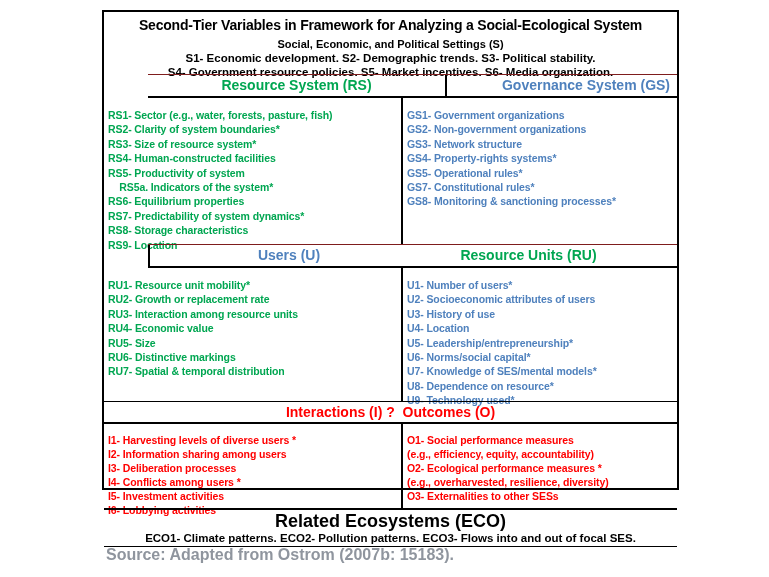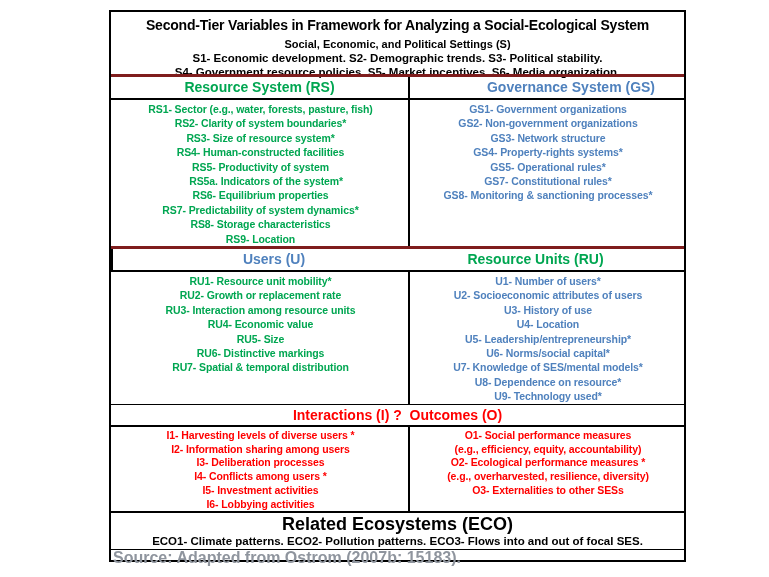--- a/index.html
+++ b/index.html
@@ -1,34 +1,34 @@
 <!DOCTYPE html>
 <html style="--rs-green: #00A651; --gs-blue: #4F81BD; --io-red: #FF0000; --text-black: #000000; --source-grey: #8F959E;"><head>
 <meta charset="utf-8">
 <style>
   html,body{margin:0;padding:0;}
   body{
     width:769px;height:577px;background:#ffffff;overflow:hidden;position:relative;
     font-family:"Liberation Sans",sans-serif;font-weight:bold;color:#000;
   }
   .figure{
-    position:absolute;left:109px;top:10px;width:577px;height:552px;
+    position:absolute;left:102px;top:10px;width:577px;height:480px;
     border:2px solid #000;box-sizing:border-box;background:#fff;
     display:flex;flex-direction:column;
   }
   .top-cell{height:62px;text-align:center;}
   .title{font-size:14px;line-height:18px;margin-top:4px;letter-spacing:-0.2px;}
   .s-heading{font-size:11px;line-height:14px;margin-top:3px;}
   .s-line{font-size:11.5px;line-height:14px;}
-  .hdr-row{display:flex;border-top:3px solid #7f1d1d;border-bottom:2px solid #000;height:21px;}
+  .hdr-row{display:flex;border-top:1px solid #7f1d1d;border-bottom:2px solid #000;height:21px;margin-left:44px;}
   .hdr{font-size:14px;line-height:21px;text-align:center;}
   .col-l{width:297px;box-sizing:border-box;}
   .col-r{flex:1;border-left:2px solid #000;box-sizing:border-box;padding-left:48px;}
   .content-row{display:flex;}
-  .list{padding:2px 2px 0 4px;text-align:center;}
+  .list{padding:10px 2px 0 4px;}
   .item{font-size:10.5px;line-height:14.4px;white-space:pre-wrap;letter-spacing:-0.1px;}
   .io-content .item{line-height:13.9px;}
   .io-hdr{border-top:1px solid #000;border-bottom:2px solid #000;height:20px;
           font-size:14px;line-height:20px;text-align:center;white-space:pre-wrap;}
   .eco-cell{border-top:2px solid #000;height:40px;text-align:center;}
   .eco-hdr{font-size:18px;line-height:19px;margin-top:2px;}
   .eco-line{font-size:11.5px;line-height:15px;}
   .source-row{border-top:1px solid #000;flex:1;}
   .source-text{font-size:16px;line-height:15px;padding-left:2px;color:var(--source-grey);}
   .green{color:var(--rs-green);}

